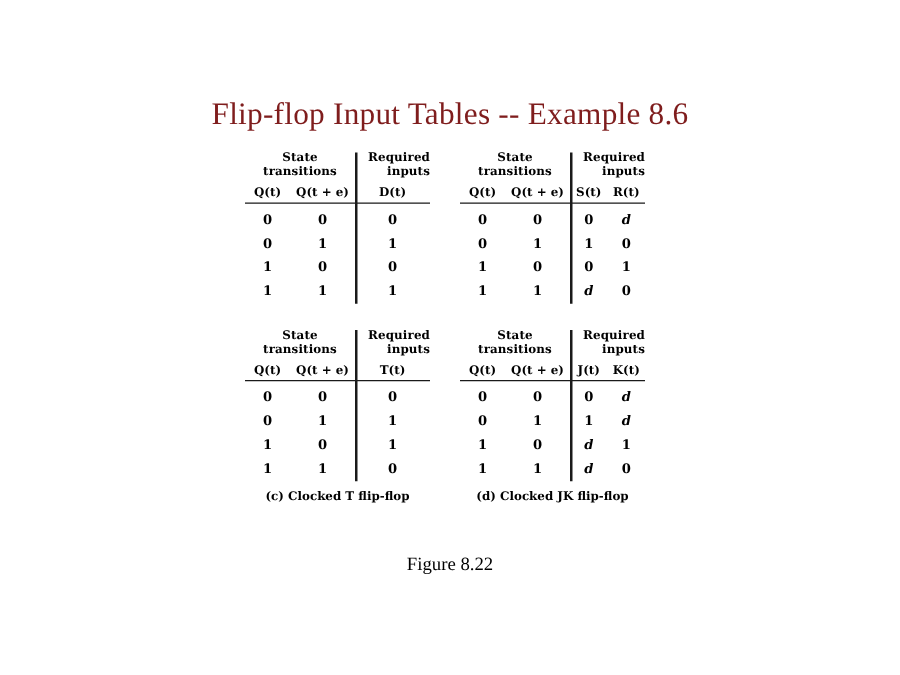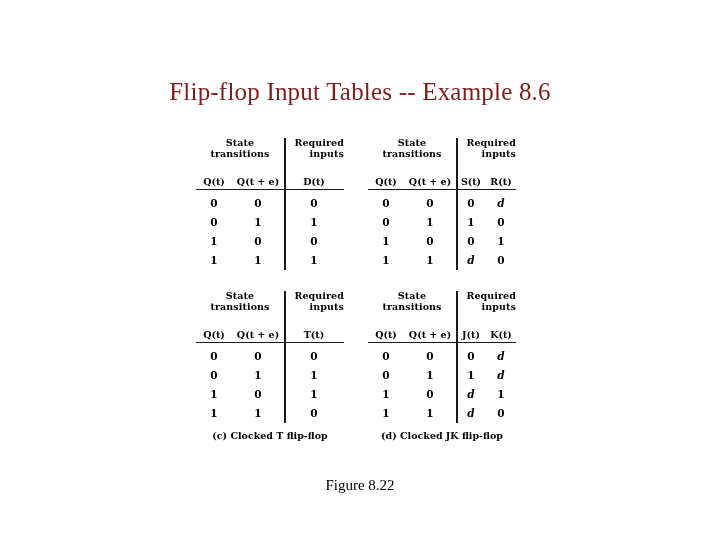--- a/index.html
+++ b/index.html
@@ -28,21 +28,21 @@
     font-weight: normal;
     letter-spacing: 0.2px;
     color: #7f1d1d;
     white-space: nowrap;
   }
 
   
   .figure-block {
     position: absolute;
     left: 196px;
-    top: 138px;
+    top: 122px;
     width: 320px;
     height: 320px;
   }
 
   .table-grid {
     position: relative;
     width: 320px;
   }
 
   .table-row-pair {
@@ -90,21 +90,21 @@
   }
   .hdr-title {
     font-size: 9.5px;
     font-weight: bold;
     line-height: 10.5px;
     letter-spacing: 0.1px;
     white-space: nowrap;
   }
   .hdr-sub {
     display: flex;
-    margin-top: 17px;
+    margin-top: 6px;
   }
   .sub-cell {
     font-size: 9.5px;
     font-weight: bold;
     line-height: 11px;
     text-align: center;
     white-space: nowrap;
   }
 
   
@@ -152,21 +152,21 @@
     font-size: 9.5px;
     font-weight: bold;
     font-family: "DejaVu Serif", "Liberation Serif", serif;
     white-space: nowrap;
   }
 
   
   .figure-caption {
     position: absolute;
     left: 0;
-    top: 477px;
+    top: 444px;
     width: 720px;
     text-align: center;
     font-family: "Liberation Serif", serif;
     font-size: 15px;
     color: #000000;
   }
 </style>
 </head>
 <body>
 

